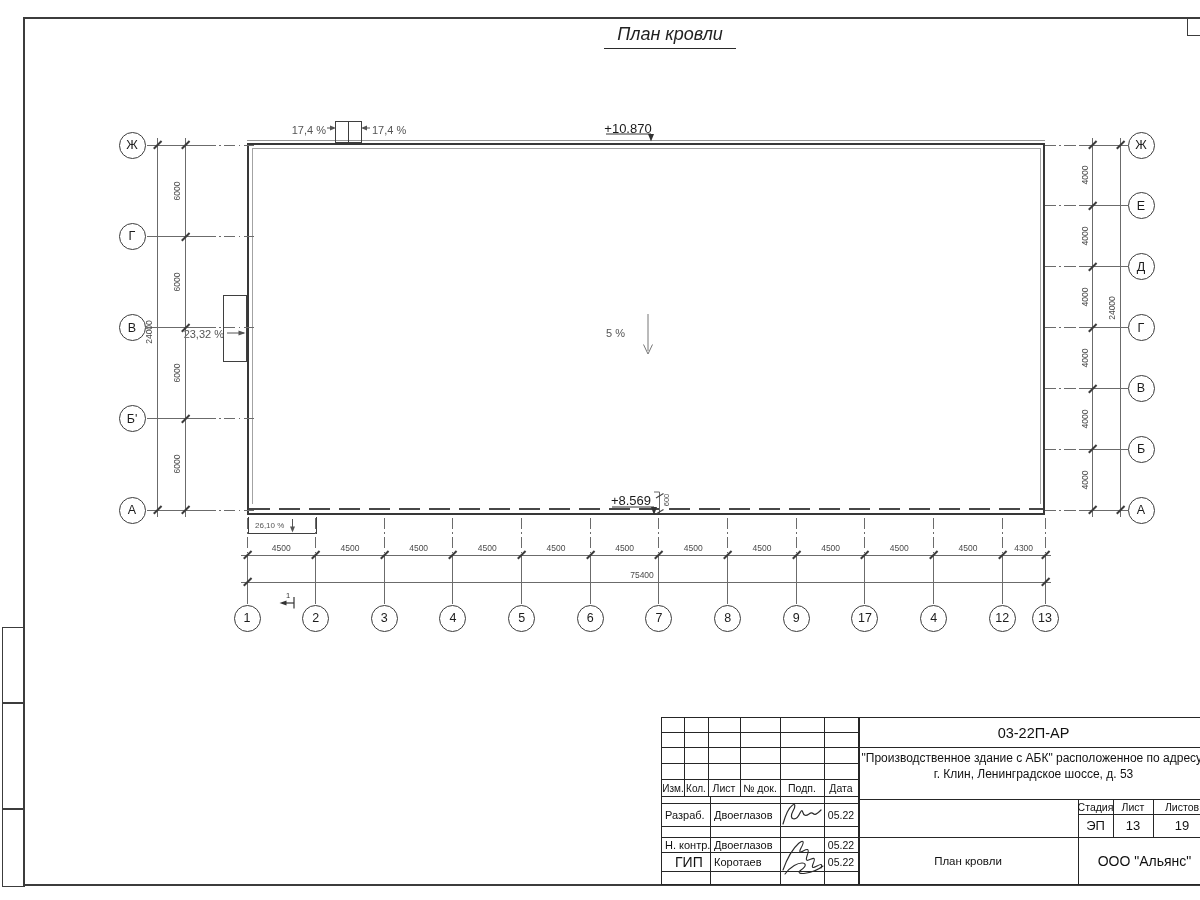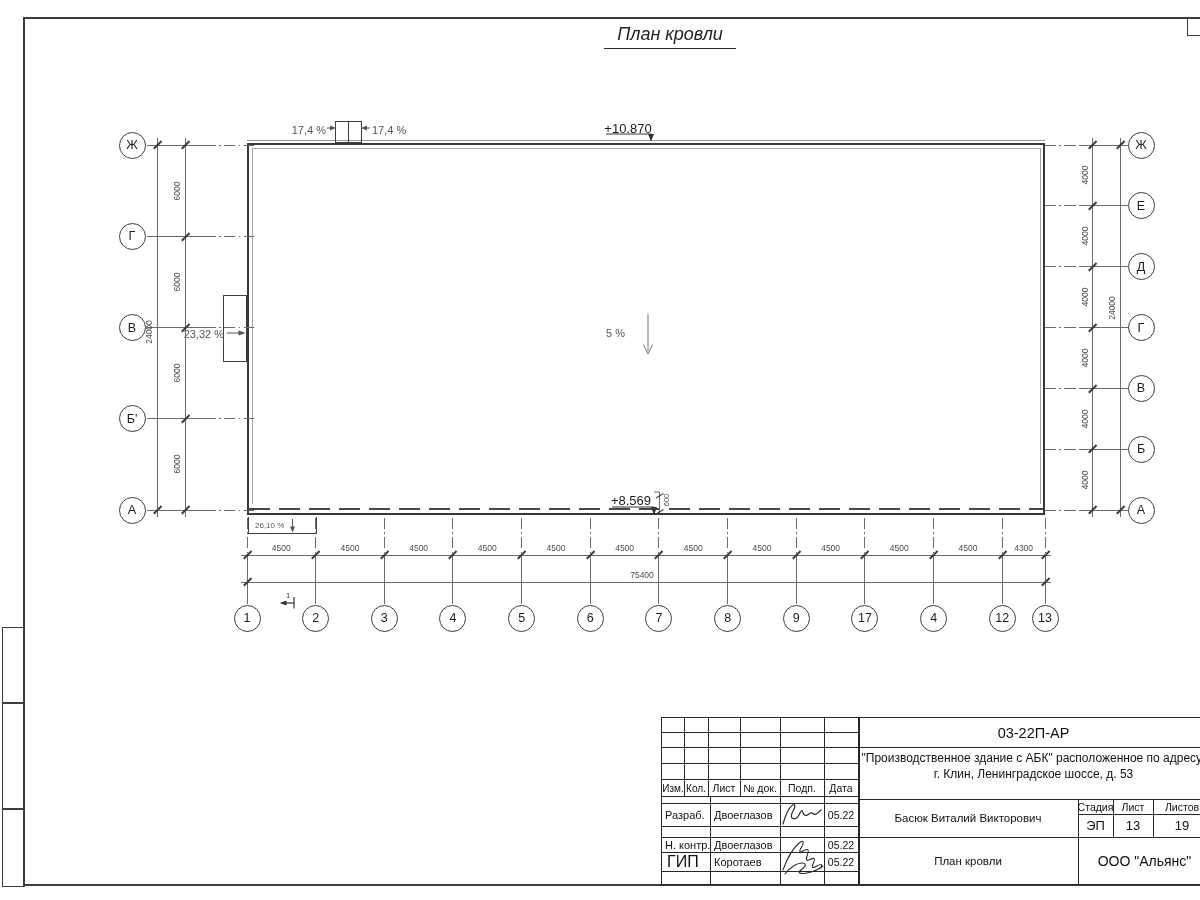--- a/index.html
+++ b/index.html
@@ -120,28 +120,27 @@
     <div class="tbt" style="left:78px;top:62px;width:40px;height:16px;font-size:10.5px">№ док.</div>
     <div class="tbt" style="left:118px;top:62px;width:44px;height:16px;font-size:10.5px">Подп.</div>
     <div class="tbt" style="left:162px;top:62px;width:34px;height:16px;font-size:10.5px">Дата</div>
 
     <div class="tbt tbl-left" style="left:3px;top:85px;width:45px;height:23px;font-size:11px">Разраб.</div>
     <div class="tbt tbl-left" style="left:52px;top:85px;width:66px;height:23px;font-size:11px">Двоеглазов</div>
     <div class="tbt" style="left:162px;top:85px;width:34px;height:23px;font-size:10.5px">05.22</div>
     <div class="tbt tbl-left" style="left:3px;top:119px;width:48px;height:15px;font-size:11px">Н. контр.</div>
     <div class="tbt tbl-left" style="left:52px;top:119px;width:66px;height:15px;font-size:11px">Двоеглазов</div>
     <div class="tbt" style="left:162px;top:119px;width:34px;height:15px;font-size:10.5px">05.22</div>
-    <div class="tbt tbl-left" style="left:5px;top:134px;width:48px;height:19px;font-size:16px">ГИП</div>
+    <div class="tbt tbl-left" style="left:13px;top:134px;width:48px;height:19px;font-size:14px">ГИП</div>
     <div class="tbt tbl-left" style="left:52px;top:134px;width:66px;height:19px;font-size:11px">Коротаев</div>
     <div class="tbt" style="left:162px;top:134px;width:34px;height:19px;font-size:10.5px">05.22</div>
 
     <div class="tbt" style="left:196px;top:0;right:0;height:29px;font-size:14.5px">03-22П-АР</div>
     <div class="tbt" style="left:196px;top:32px;right:0;height:16px;font-size:12px">"Производственное здание с АБК" расположенное по адресу:</div>
     <div class="tbt" style="left:196px;top:48px;right:0;height:16px;font-size:12px">г. Клин, Ленинградское шоссе, д. 53</div>
-    <div class="tbt" style="left:196px;top:81px;width:220px;height:38px;font-size:11.5px">Басюк Виталий Викторович</div>
     <div class="tbt" style="left:416px;top:81px;width:35px;height:15px;font-size:10.5px">Стадия</div>
     <div class="tbt" style="left:451px;top:81px;width:40px;height:15px;font-size:10.5px">Лист</div>
     <div class="tbt" style="left:491px;top:81px;width:58px;height:15px;font-size:10.5px">Листов</div>
     <div class="tbt" style="left:416px;top:96px;width:35px;height:23px;font-size:13px">ЭП</div>
     <div class="tbt" style="left:451px;top:96px;width:40px;height:23px;font-size:13px">13</div>
     <div class="tbt" style="left:491px;top:96px;width:58px;height:23px;font-size:13px">19</div>
     <div class="tbt" style="left:196px;top:119px;width:220px;bottom:0;font-size:11.5px">План кровли</div>
     <div class="tbt" style="left:416px;top:119px;width:133px;bottom:0;font-size:14px">ООО "Альянс"</div>
 
     <svg class="abs" style="left:117px;top:80px" width="46" height="34" viewBox="0 0 46 34">

